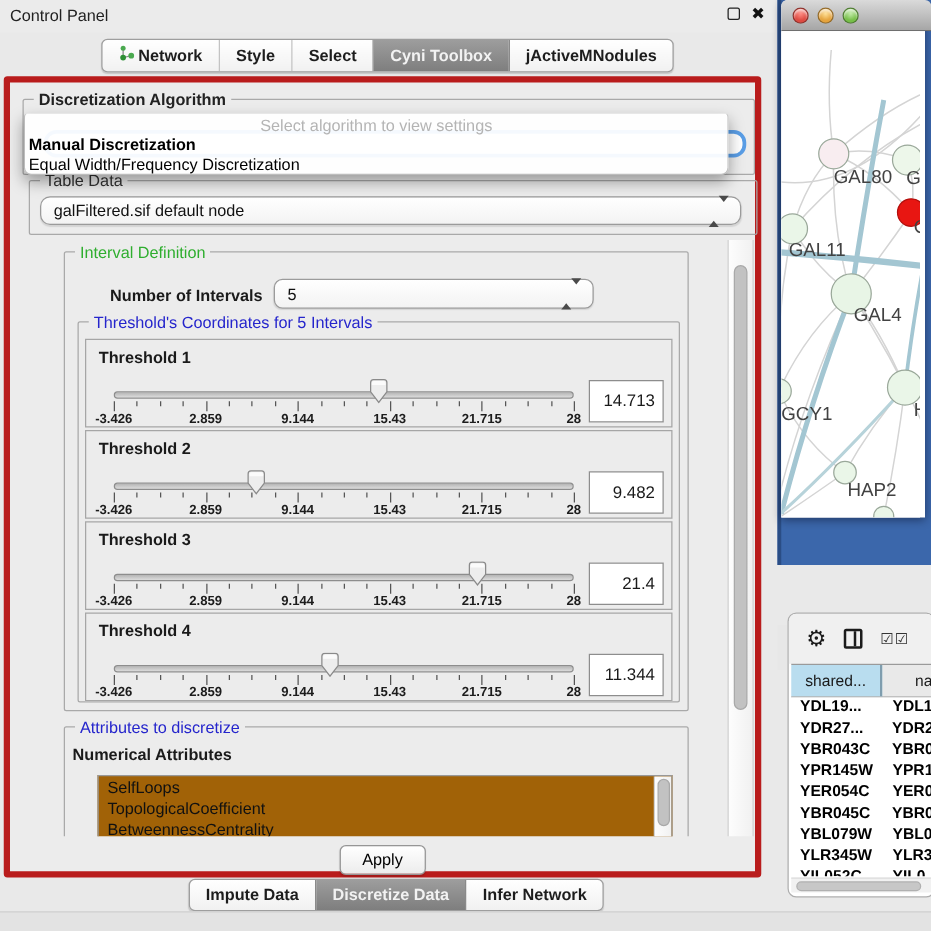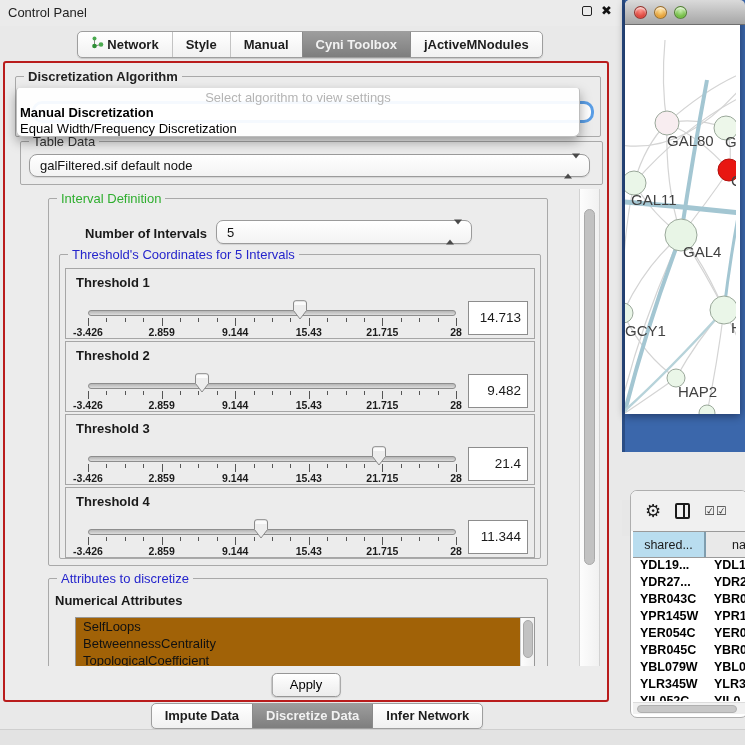--- a/index.html
+++ b/index.html
@@ -21,21 +21,21 @@
   .segbar { display:inline-flex; border:1px solid #9e9e9e; border-radius:5px; overflow:hidden;
     background:linear-gradient(#ffffff,#f1f1f1); box-shadow:0 1px 1px rgba(0,0,0,.15); }
   .seg { padding:4px 13px 5px; font-size:13px; font-weight:700; color:#1d1d1d; white-space:nowrap;
     display:flex; align-items:center; gap:3px; border-left:1px solid #c3c3c3; cursor:default; }
   .seg:first-child { border-left:none; }
   .seg.sel { background:linear-gradient(#9d9d9d,#7e7e7e); color:#f2f2f2; border-left-color:#8a8a8a; }
   .seg.sel + .seg { border-left-color:#8a8a8a; }
 
   
   #main-panel { left:3px; top:61px; width:606px; height:641px;
-    border:2px solid #b91c1c; border-radius:3px; background:#ececec; }
+    border:5px solid #b91c1c; border-radius:3px; background:#ececec; }
   .group { position:absolute; border:1px solid #a9a9a9; border-radius:2px; }
   .legend { position:absolute; top:-8px; left:8px; background:#ececec; padding:0 4px;
     font-size:13px; line-height:15px; }
   .legend.green { color:#2fae2f; } .legend.blue { color:#2525cc; } .legend.plain { color:#333; }
   .legend.boldplain { color:#222; font-weight:700; }
 
   
   .combo { position:absolute; background:linear-gradient(#ffffff,#f3f3f3);
     border:1px solid #9b9b9b; border-radius:7px; font-size:13px; color:#111;
     display:flex; align-items:center; padding-left:10px; box-shadow:0 1px 1px rgba(0,0,0,.1); }
@@ -152,21 +152,21 @@
             <circle cx="3.5" cy="2.5" r="2" fill="#4aa94f"></circle>
             <circle cx="3.5" cy="10" r="2.3" fill="#2e8f35"></circle>
             <circle cx="10" cy="8.5" r="2.3" fill="#4aa94f"></circle>
           </svg></span>
         <span>Network</span>
       </span>
       <span class="seg">
         <span>Style</span>
       </span>
       <span class="seg">
-        <span>Manual</span>
+        <span>Select</span>
       </span>
       <span class="seg sel">
         <span>Cyni Toolbox</span>
       </span>
       <span class="seg">
         <span>jActiveMNodules</span>
       </span>
     </div>
   </div>
 
@@ -376,22 +376,22 @@
           </div>
       </div>
     </div>
 
     <div class="group" style="left:36px;top:389px;width:500px;height:130px;">
       <span class="legend blue">Attributes to discretize</span>
       <span style="position:absolute;left:6px;top:14px;font-size:13px;font-weight:700;">Numerical Attributes</span>
       <div id="attr-list">
         <div id="attr-items">
             <div class="attr-item">SelfLoops</div>
+            <div class="attr-item">TopologicalCoefficient</div>
             <div class="attr-item">BetweennessCentrality</div>
-            <div class="attr-item">TopologicalCoefficient</div>
           </div>
         <div id="attr-scroll" class="vscroll">
           <div class="vthumb"></div>
         </div>
       </div>
     </div>
   </div>
 
   <div id="main-vscroll" class="abs vscroll">
     <div class="vthumb"></div>

